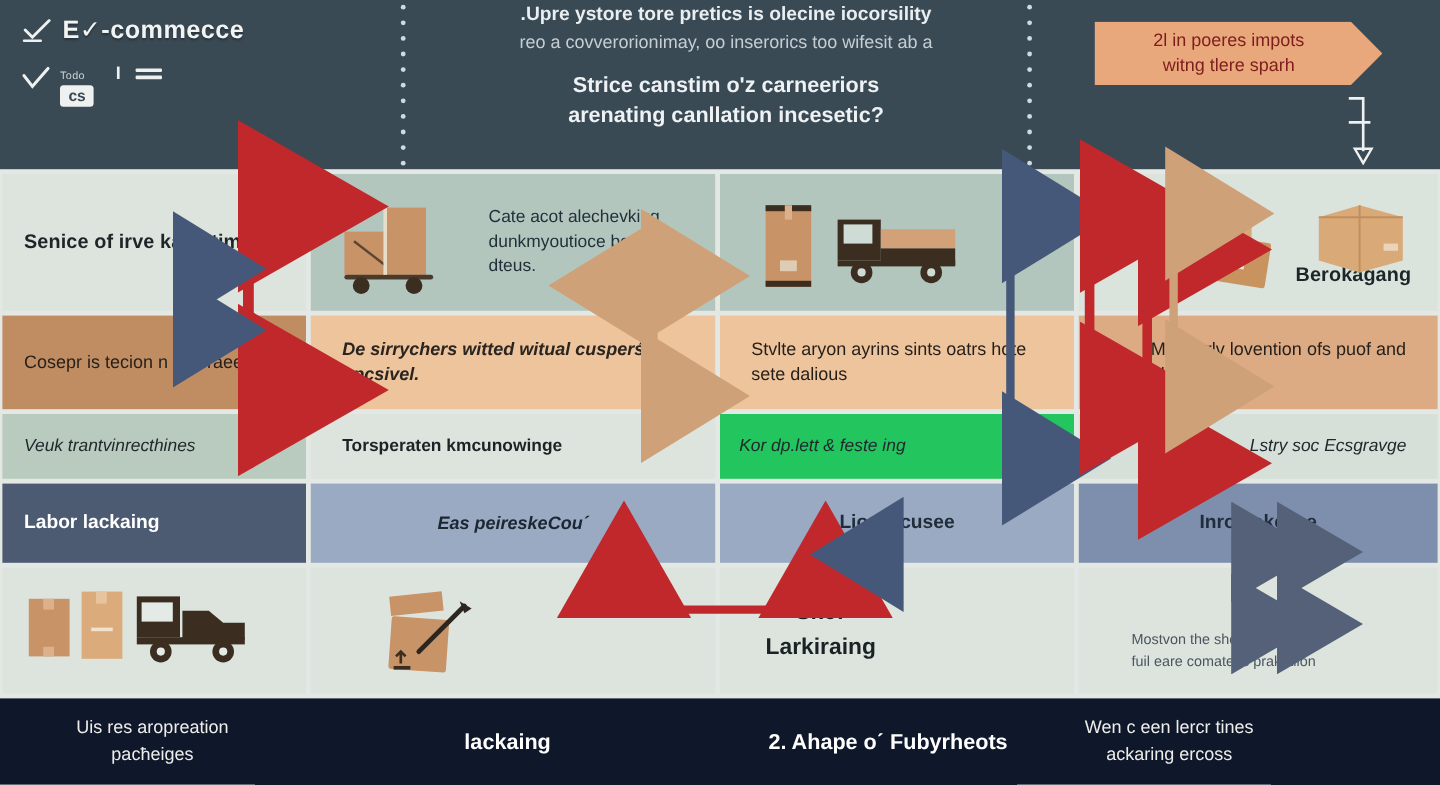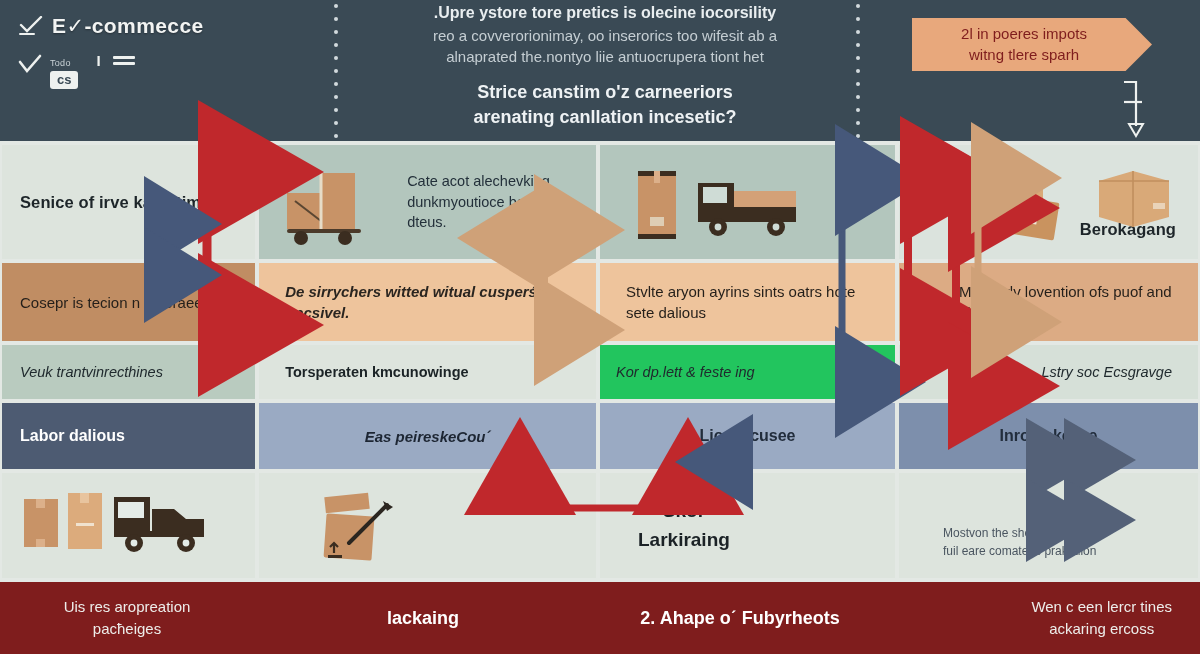--- a/index.html
+++ b/index.html
@@ -112,28 +112,28 @@
   .r5c3{width:296px;background:#dde4dd;}
   .r5c4{width:300px;background:#dde4dd;}
   .t-big{font-size:19px;font-weight:700;color:#1b2226;line-height:1.5;text-align:center;}
   .t-small{font-size:12px;color:#4a5560;line-height:1.45;}
 
   .center{justify-content:center;text-align:center;}
   .right-al{justify-content:flex-end;text-align:right;}
 
   
   .footer{
-    position:absolute;left:0;top:582px;width:1200px;height:72px;background:#7f1d1d;
+    position:absolute;left:0;top:582px;width:1200px;height:72px;background:#0f172a;
     display:flex;align-items:center;
   }
   .f-cell{box-sizing:border-box;padding:0 16px;display:flex;align-items:center;}
   .f1{width:254px;justify-content:center;text-align:center;}
   .f2{width:338px;justify-content:center;text-align:center;}
   .f3{width:296px;justify-content:center;text-align:center;}
-  .f4{width:300px;justify-content:flex-end;text-align:center;}
+  .f4{width:300px;justify-content:flex-start;text-align:center;}
   .f-t1{color:#ededea;font-size:15px;line-height:1.45;}
   .f-t2{color:#ffffff;font-size:18px;font-weight:700;}
   .f-t3{color:#ffffff;font-size:18px;font-weight:700;}
   .f-t4{color:#ededea;font-size:15px;line-height:1.45;}
 
   
   .ov{position:absolute;left:0;top:0;width:1200px;height:654px;pointer-events:none;z-index:20;}
 
   
   .ico{position:absolute;z-index:4;}
@@ -200,21 +200,20 @@
         <i></i>
         <i></i>
         <i></i>
         <i></i>
         <i></i>
     </div>
 
     <div class="hdr-center">
       <div class="hdr-c-p first">.Upre ystore tore pretics is olecine iocorsility</div>
       <div class="hdr-c-p">reo a covverorionimay, oo inserorics too wifesit ab a</div>
-      <div class="hdr-c-p">alnaprated the.nontyo liie antuocrupera tiont het</div>
       <div class="hdr-c-q">Strice canstim o'z carneeriors</div>
       <div class="hdr-c-q" style="margin-top:0">arenating canllation incesetic?</div>
     </div>
 
     <div class="banner">
       <div class="banner-txt">
         <span>2l in poeres impots</span><br>
         <span>witng tlere sparh</span>
       </div>
     </div>
@@ -318,21 +317,21 @@
     <div class="cell r3c3">
       <div class="ctext t-i2" style="padding-left:16px;">Kor dp.lett &amp; feste ing</div>
     </div>
     <div class="cell r3c4 right-al">
       <div class="ctext t-i2" style="padding-right:26px;">Lstry soc Ecsgravge</div>
     </div>
   </div>
 
   <div class="row row4">
     <div class="cell r4c1">
-      <div class="ctext t-w">Labor dalious</div>
+      <div class="ctext t-w">Labor lackaing</div>
     </div>
     <div class="cell r4c2 center">
       <div class="ctext t-wi">Eas peireskeCouˊ</div>
     </div>
     <div class="cell r4c3 center">
       <div class="ctext t-d2">Lior rocusee</div>
     </div>
     <div class="cell r4c4 center">
       <div class="ctext t-d2">Inro pakease</div>
     </div>

